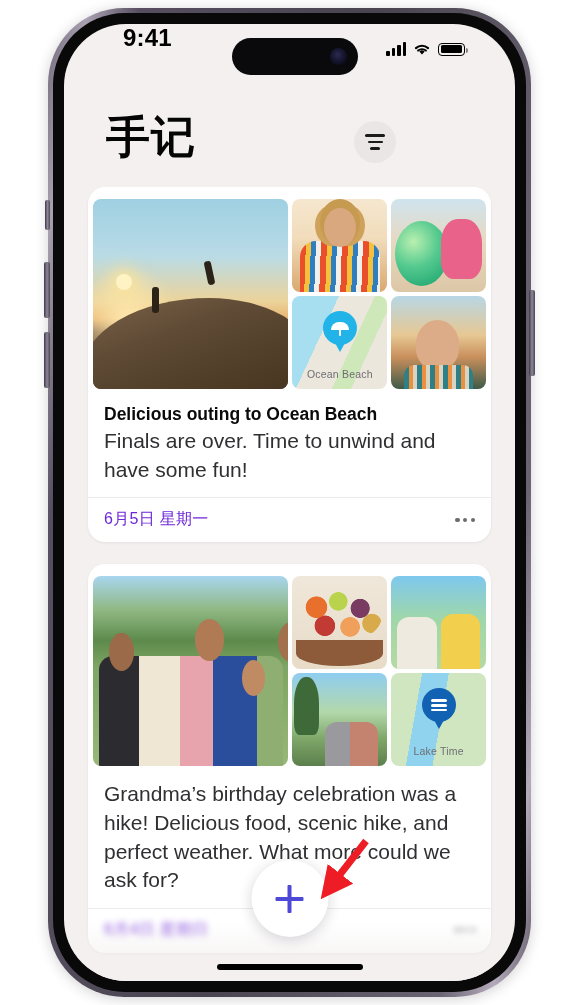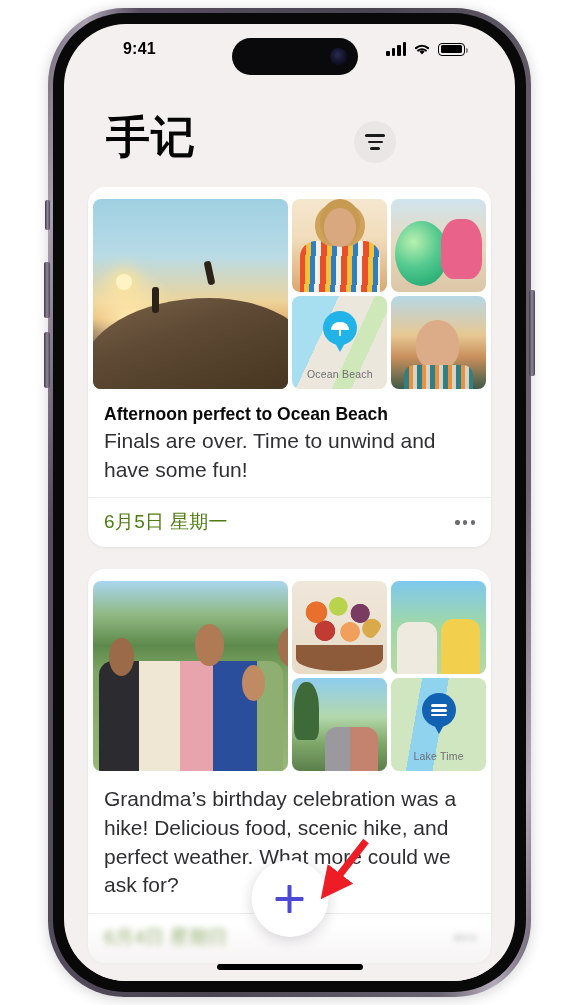--- a/index.html
+++ b/index.html
@@ -34,21 +34,21 @@
   #volume-up{ left:44px; top:262px; width:6px; height:56px; }
   #volume-down{ left:44px; top:332px; width:6px; height:56px; }
   #power-button{ left:529px; top:290px; width:6px; height:86px; }
 
   
   #status-bar{
     position:absolute; left:0; top:0; width:451px; height:58px;
     z-index:6; color:#000;
   }
   #status-time{
-    position:absolute; left:59px; top:16px; font-size:16px; font-weight:700;
+    position:absolute; left:59px; top:0; font-size:24px; font-weight:700;
     letter-spacing:.2px;
   }
   #dynamic-island{
     position:absolute; left:168px; top:14px; width:126px; height:37px;
     background:#0a0a0c; border-radius:19px;
   }
   #island-camera{
     position:absolute; right:11px; top:10px; width:17px; height:17px;
     border-radius:50%; background:radial-gradient(circle at 45% 40%,#2a2a4e 0%,#12122a 55%,#08080f 100%);
   }
@@ -272,21 +272,21 @@
     font-size:17.5px; font-weight:700; color:#0a0a0a; line-height:1.28;
     margin-bottom:2px;
   }
   .entry-text{
     font-size:21px; color:#303033; line-height:1.36; font-weight:400;
   }
   .card-footer{
     border-top:1px solid #ececec; padding:11px 16px 12px 16px;
     display:flex; align-items:center; justify-content:space-between;
   }
-  .entry-date{ font-size:19px; color:#4d7c0f; letter-spacing:.3px; }
+  .entry-date{ font-size:16px; color:#6d28d9; letter-spacing:.3px; }
   .more-button{ display:flex; gap:3.5px; cursor:pointer; }
   .more-button i{ width:4.2px; height:4.2px; border-radius:50%; background:#6b6b70; display:block; }
 
   
   #card-2-footer .entry-date, #card-2-footer .more-button{ filter:blur(3.2px); opacity:.85; }
   #card-2 .entry-text{ }
   #card-2-fade{
     position:absolute; left:0; bottom:0; width:451px; height:58px;
     background:linear-gradient(rgba(243,240,239,0) 0%,rgba(243,240,239,.55) 50%,rgba(243,240,239,.9) 100%);
     pointer-events:none; z-index:4;
@@ -377,21 +377,21 @@
         <div class="tile ph-beachball"></div>
         <div class="tile ph-map-ocean">
           <div class="map-pin pin-ocean">
             <span class="umbrella"></span>
           </div>
           <div class="map-label">Ocean Beach</div>
         </div>
         <div class="tile ph-sunset-portrait"></div>
       </div>
       <div class="card-body">
-        <div class="entry-title">Afternoon perfect to Ocean Beach</div>
+        <div class="entry-title">Delicious outing to Ocean Beach</div>
         <div class="entry-text">Finals are over. Time to unwind and have some fun!</div>
       </div>
       <div class="card-footer">
         <div class="entry-date">6月5日 星期一</div>
         <div class="more-button">
             <i></i>
             <i></i>
             <i></i>
           </div>
       </div>

